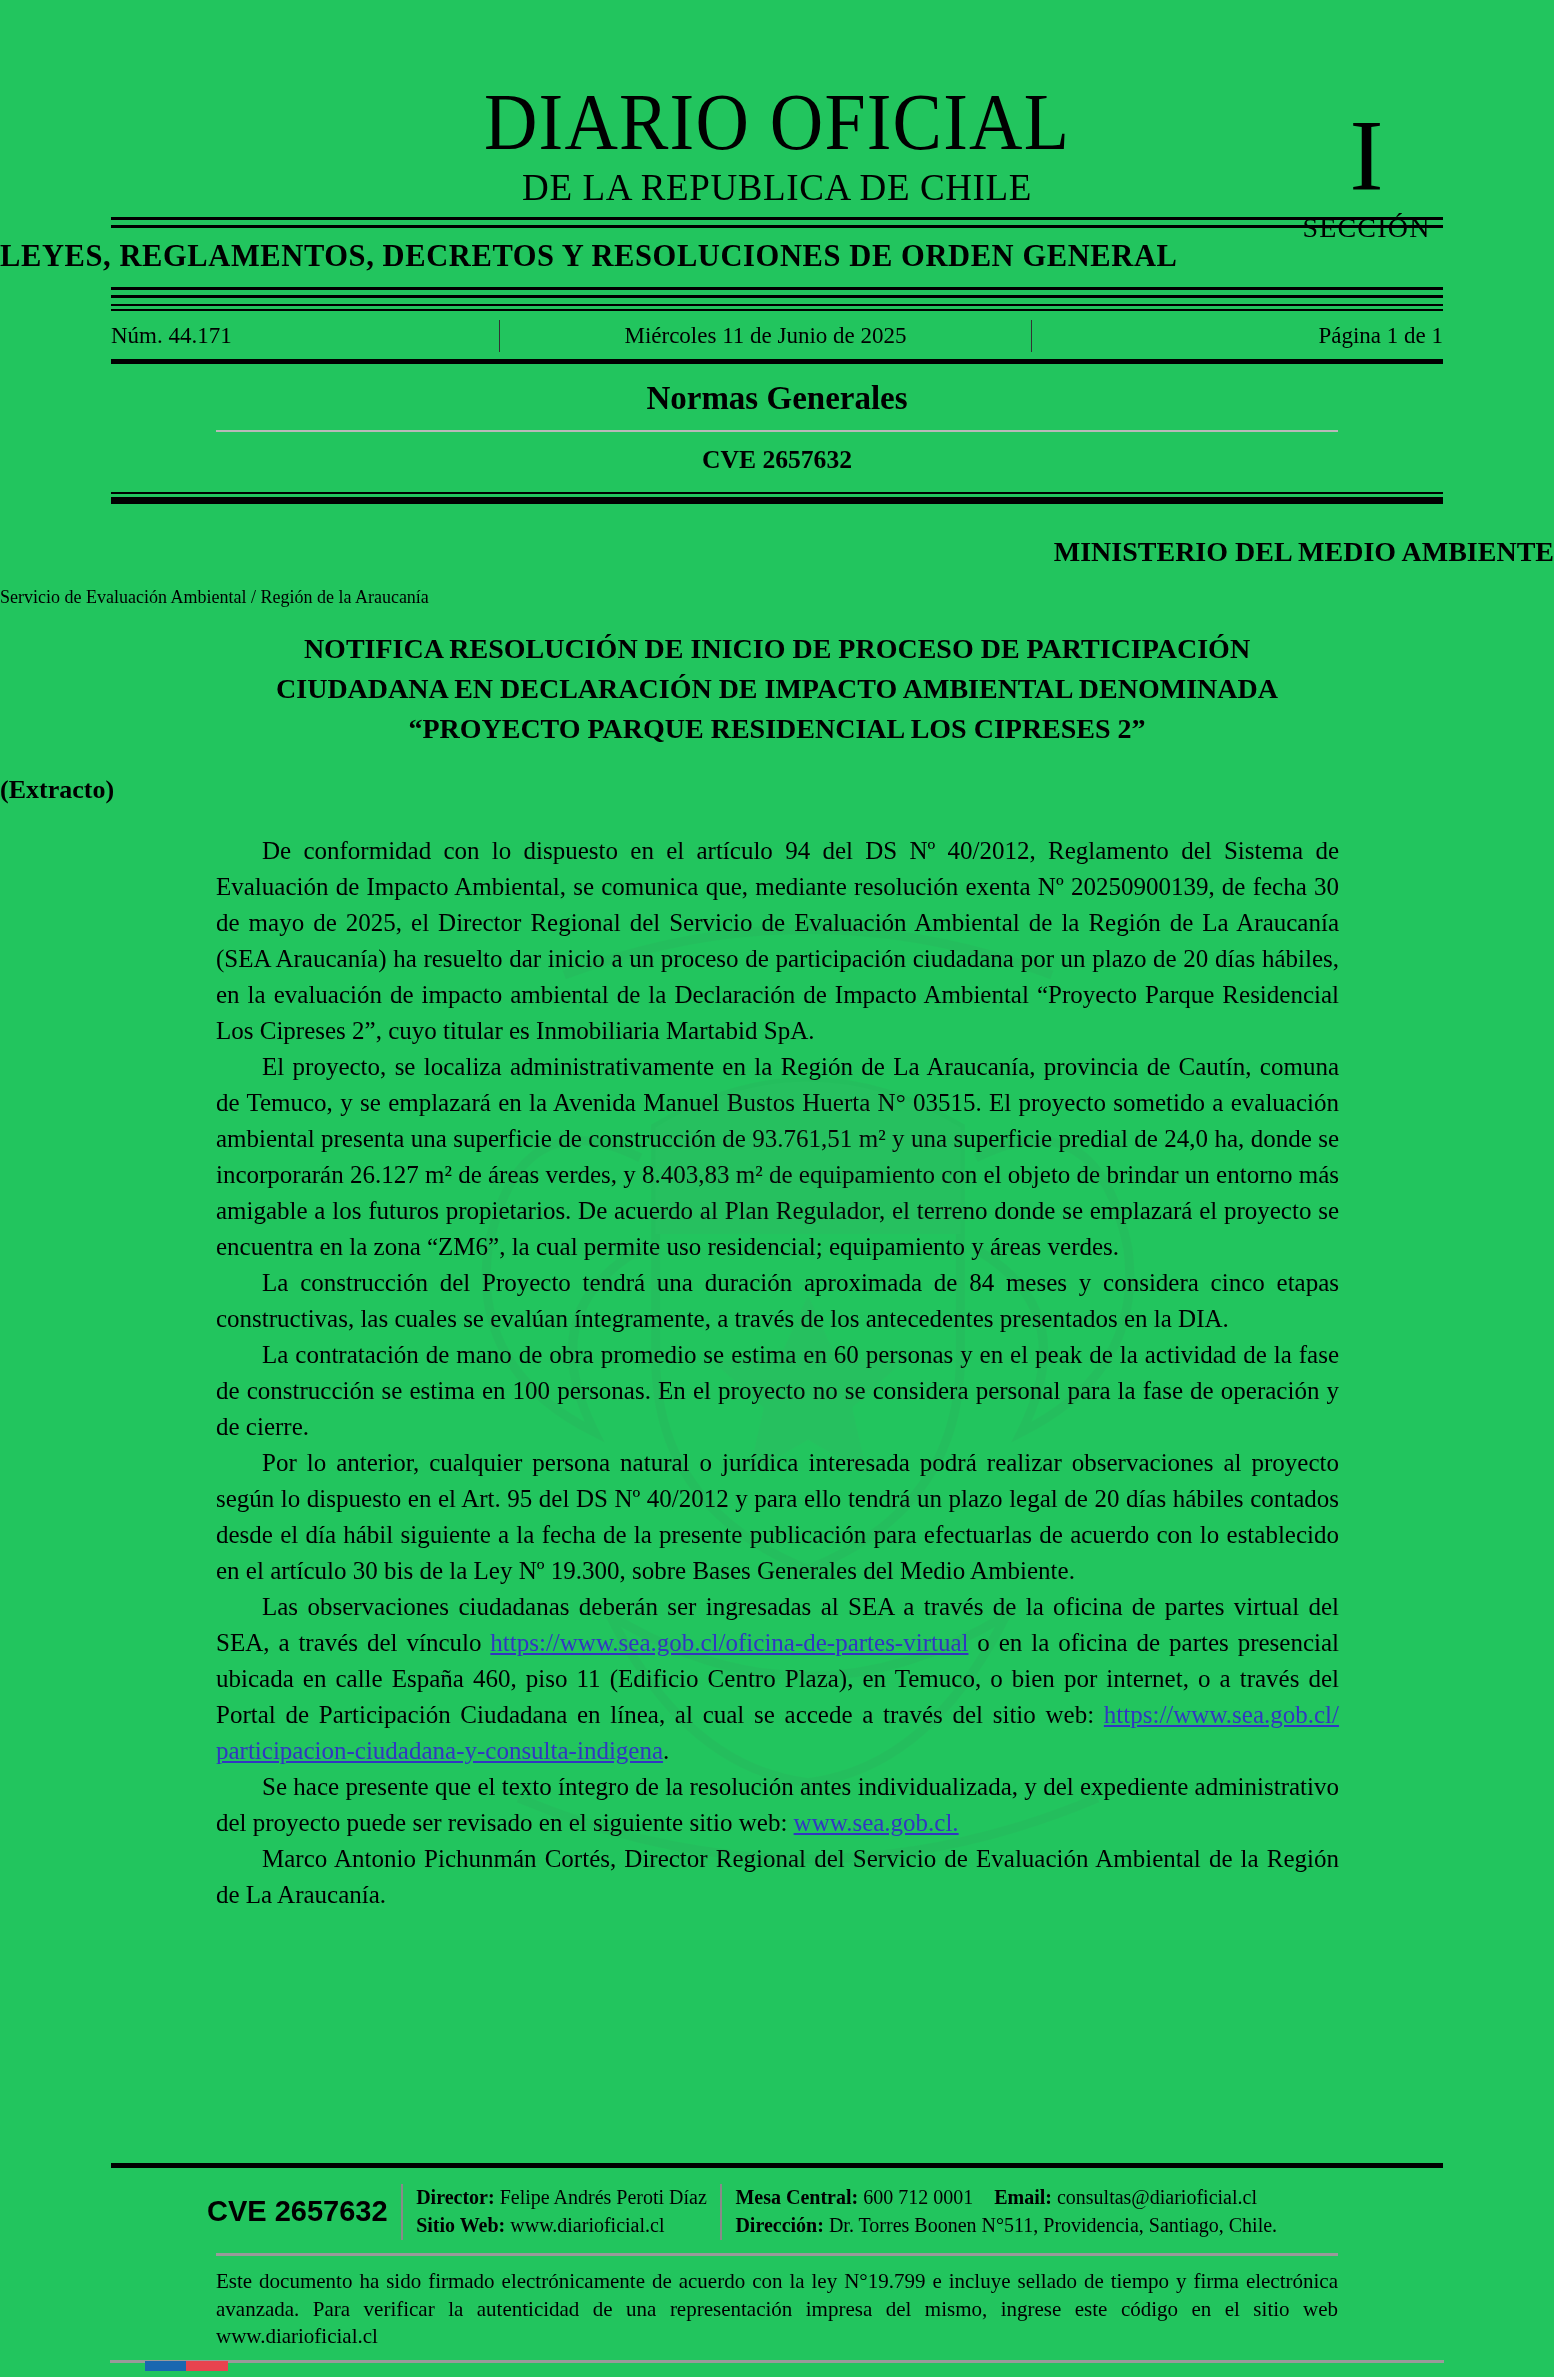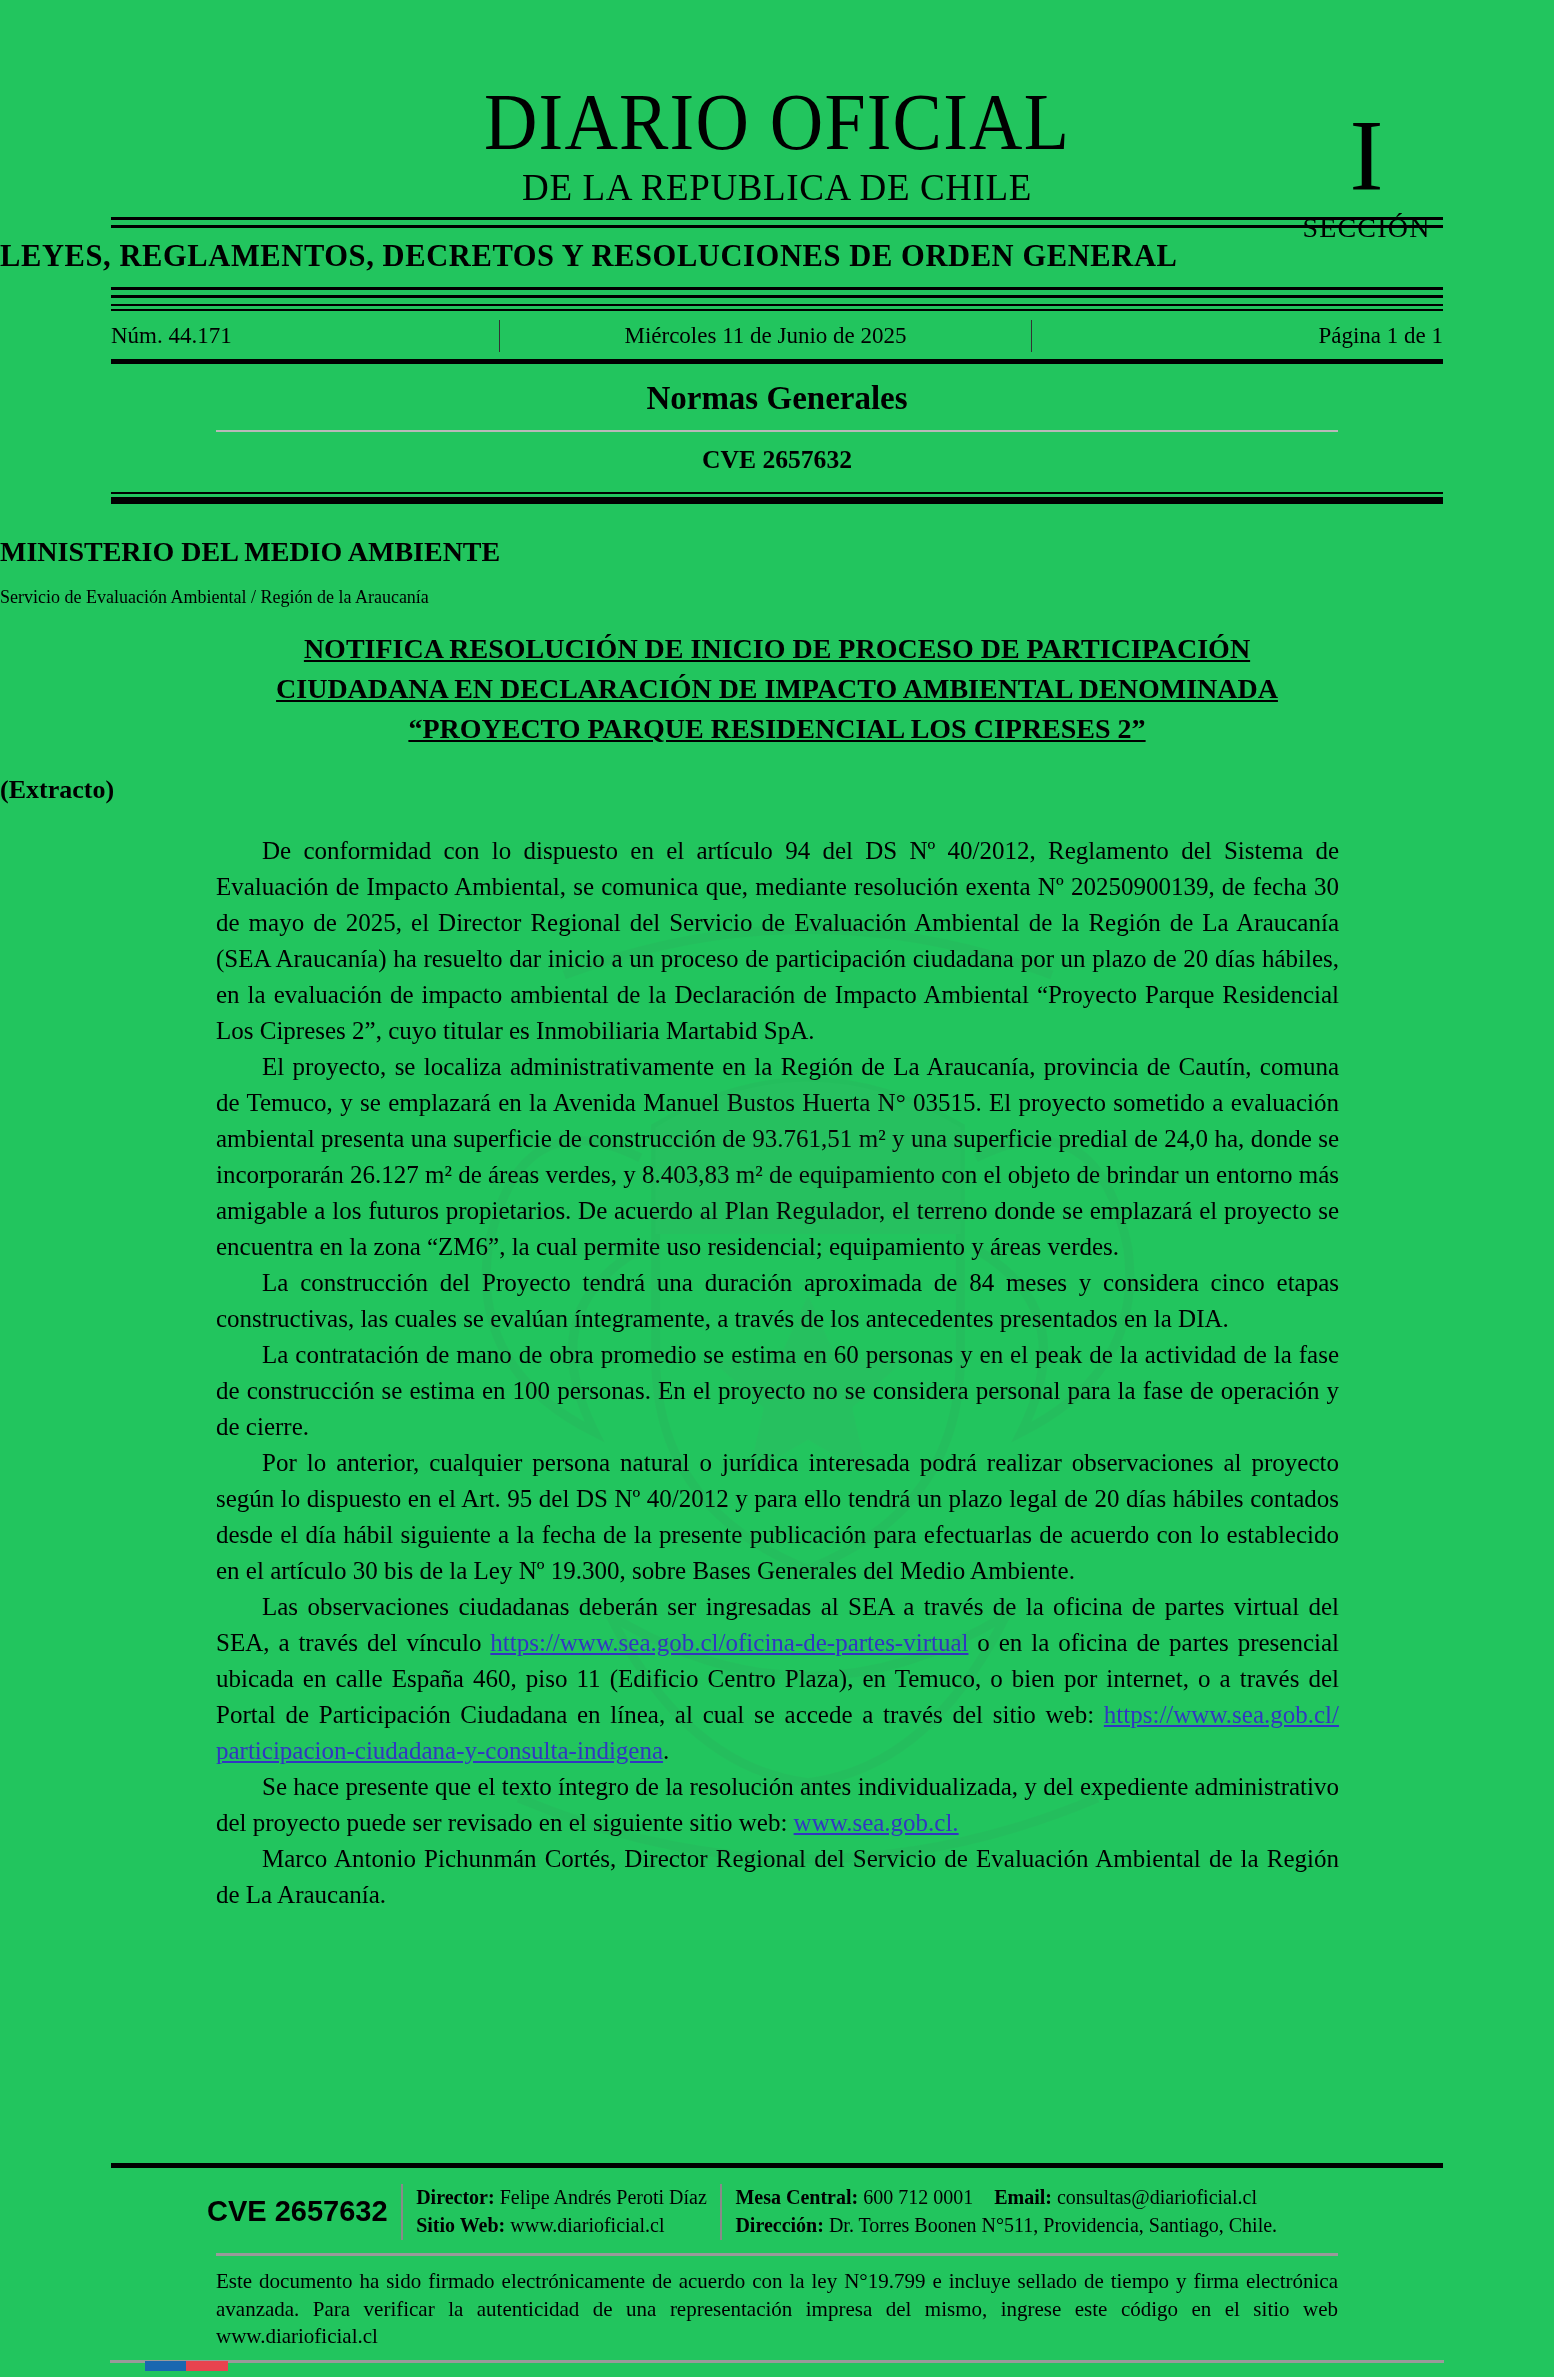--- a/index.html
+++ b/index.html
@@ -35,23 +35,23 @@
   .inforow{display:flex;align-items:center;margin:8.5px 111px 0 111px;height:32px;font-size:23px;}
   .inforow .cell{box-sizing:border-box;height:100%;display:flex;align-items:center;}
   .c1{width:388px;justify-content:flex-start;}
   .c2{width:533px;justify-content:center;border-left:1.2px solid #333;border-right:1.2px solid #333;}
   .c3{flex:1;justify-content:flex-end;}
   
   .normas{ text-align:center;font-size:33px;font-weight:600;margin-top:18.3px;line-height:1;}
   .grayline{height:2.4px;margin:14.6px 216px 0 216px;}
   .cve-center{text-align:center;font-size:25.6px;font-weight:bold;margin-top:14.6px;line-height:1;}
   
-  .min-heading{text-align:left;font-size:28px;font-weight:bold;margin-top:34px;line-height:1;}
+  .min-heading{text-align:right;font-size:28px;font-weight:bold;margin-top:34px;line-height:1;}
   .service-line{text-align:left;font-size:18px;margin-top:22px;line-height:1;}
-  .art-title{text-align:center;font-size:28px;font-weight:bold;line-height:40px;margin:23px 183px 0 183px;text-decoration:underline;}
+  .art-title{text-align:center;font-size:28px;font-weight:bold;line-height:40px;margin:23px 183px 0 183px;}
   .extracto{font-size:26px;font-weight:bold;margin-top:28px;line-height:1;}
   
   .body-text{margin:30.5px 215px 0 216px;font-size:25px;line-height:36px;text-align:justify;}
   .body-text p{margin:0;text-indent:46px;}
   .body-text a{color:#3236c2;text-decoration:underline;}
   .signature{margin-top:32px;}
   
   .footer{position:absolute;left:0;top:2163px;width:1554px;}
   .f-grid{display:flex;align-items:center;margin:16px 213px 0 207px;}
   .f-cve{font-family:"Liberation Sans","DejaVu Sans",sans-serif;font-weight:bold;font-size:29px;white-space:nowrap;}

